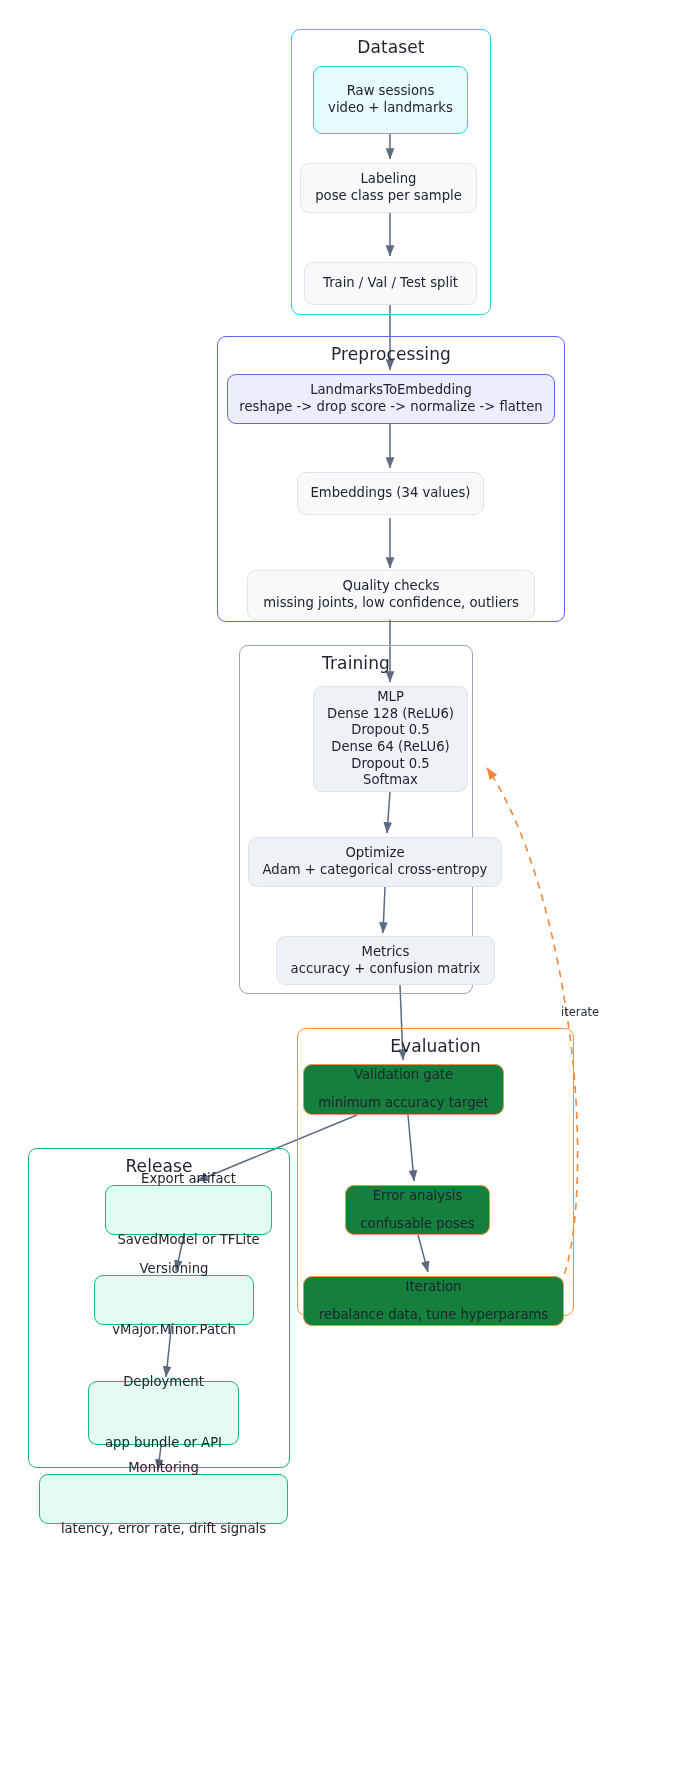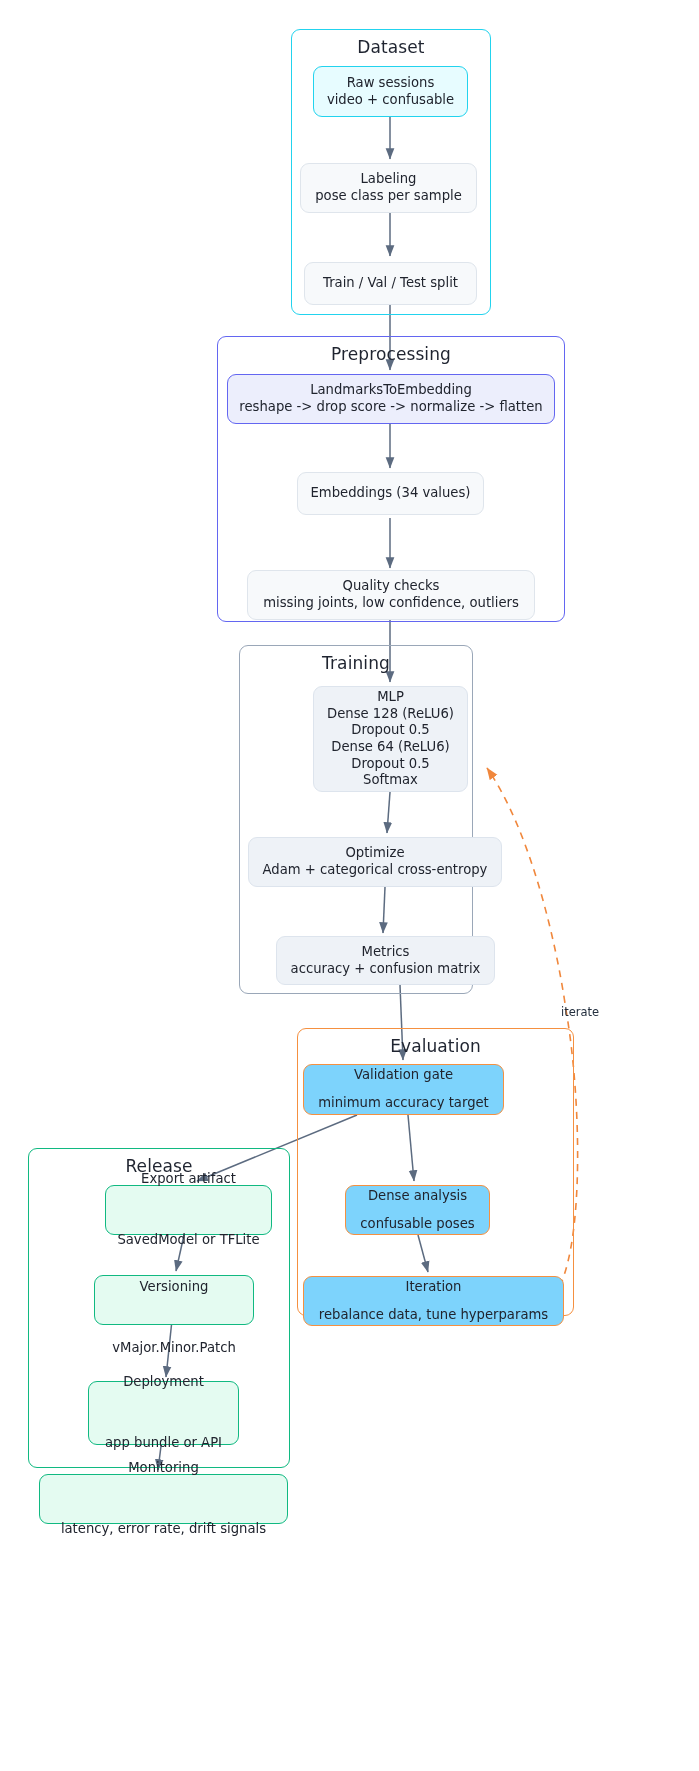--- a/index.html
+++ b/index.html
@@ -64,21 +64,21 @@
 
   
   .n-plain  { background: #f7f9fb; border: 1.1px solid #dfe5ec; }
   
   .n-cyan   { background: #e7fcff; border: 1.6px solid #22d3ee; }
   
   .n-indigo { background: #eceefc; border: 1.6px solid #6366f1; }
   
   .n-slate  { background: #eef2f7; border: 1.1px solid #dde4ed; }
   
-  .n-orange { background: #7dd3fc; border: 1.5px solid #f59040; gap: 11px; }
+  .n-orange { background: #15803d; border: 1.5px solid #f59040; gap: 11px; }
   
   .n-green  { background: #e4fbf1; border: 1.5px solid #10b981; gap: 44px; }
 
   .c-cyan   { border: 1.5px solid #22d3ee; }
   .c-indigo { border: 1.4px solid #6366f1; }
   .c-slate  { border: 1.2px solid #9aa7b8; }
   .c-orange { border: 1.5px solid #f59040; }
   .c-green  { border: 1.5px solid #10b981; }
 
   .edge-label {
@@ -137,23 +137,23 @@
       <path d="M163,1430 L158,1470"></path>
     </g>
 
     <path d="M560,1286 C585,1230 580,1090 566,1010 C556,940 530,830 487,768" stroke="#f0873c" stroke-width="1.6" fill="none" stroke-dasharray="7,6" marker-end="url(#ah-o)"></path>
   </svg>
 
   <div class="cluster c-cyan" style="left:291px; top:29px; width:200px; height:286px;">
     <div class="cluster-title">Dataset</div>
   </div>
 
-  <div class="node n-cyan" style="left:313px; top:66px; width:155px; height:51px;">
+  <div class="node n-cyan" style="left:313px; top:66px; width:155px; height:68px;">
     <span class="ln">Raw sessions</span>
-    <span class="ln">video + confusable</span>
+    <span class="ln">video + landmarks</span>
   </div>
 
   <div class="node n-plain" style="left:300px; top:163px; width:177px; height:50px;">
     <span class="ln">Labeling</span>
     <span class="ln">pose class per sample</span>
   </div>
 
   <div class="node n-plain" style="left:304px; top:262px; width:173px; height:43px;">
     <span class="ln">Train / Val / Test split</span>
   </div>
@@ -202,39 +202,39 @@
   <div class="cluster c-orange" style="left:297px; top:1028px; width:277px; height:288px;">
     <div class="cluster-title">Evaluation</div>
   </div>
 
   <div class="node n-orange" style="left:303px; top:1064px; width:201px; height:51px;">
     <span class="ln">Validation gate</span>
     <span class="ln">minimum accuracy target</span>
   </div>
 
   <div class="node n-orange" style="left:345px; top:1185px; width:145px; height:50px;">
-    <span class="ln">Dense analysis</span>
+    <span class="ln">Error analysis</span>
     <span class="ln">confusable poses</span>
   </div>
 
   <div class="node n-orange" style="left:303px; top:1276px; width:261px; height:50px;">
     <span class="ln">Iteration</span>
     <span class="ln">rebalance data, tune hyperparams</span>
   </div>
 
   <div class="cluster c-green" style="left:28px; top:1148px; width:262px; height:320px;">
     <div class="cluster-title">Release</div>
   </div>
 
   <div class="node n-green" style="left:105px; top:1185px; width:167px; height:50px;">
     <span class="ln">Export artifact</span>
     <span class="ln">SavedModel or TFLite</span>
   </div>
 
-  <div class="node n-green" style="left:94px; top:1275px; width:160px; height:50px;justify-content:space-between;">
+  <div class="node n-green" style="left:94px; top:1275px; width:160px; height:50px;">
     <span class="ln">Versioning</span>
     <span class="ln">vMajor.Minor.Patch</span>
   </div>
 
   <div class="node n-green" style="left:88px; top:1381px; width:151px; height:64px;">
     <span class="ln">Deployment</span>
     <span class="ln">app bundle or API</span>
   </div>
 
   <div class="node n-green" style="left:39px; top:1474px; width:249px; height:50px;">

